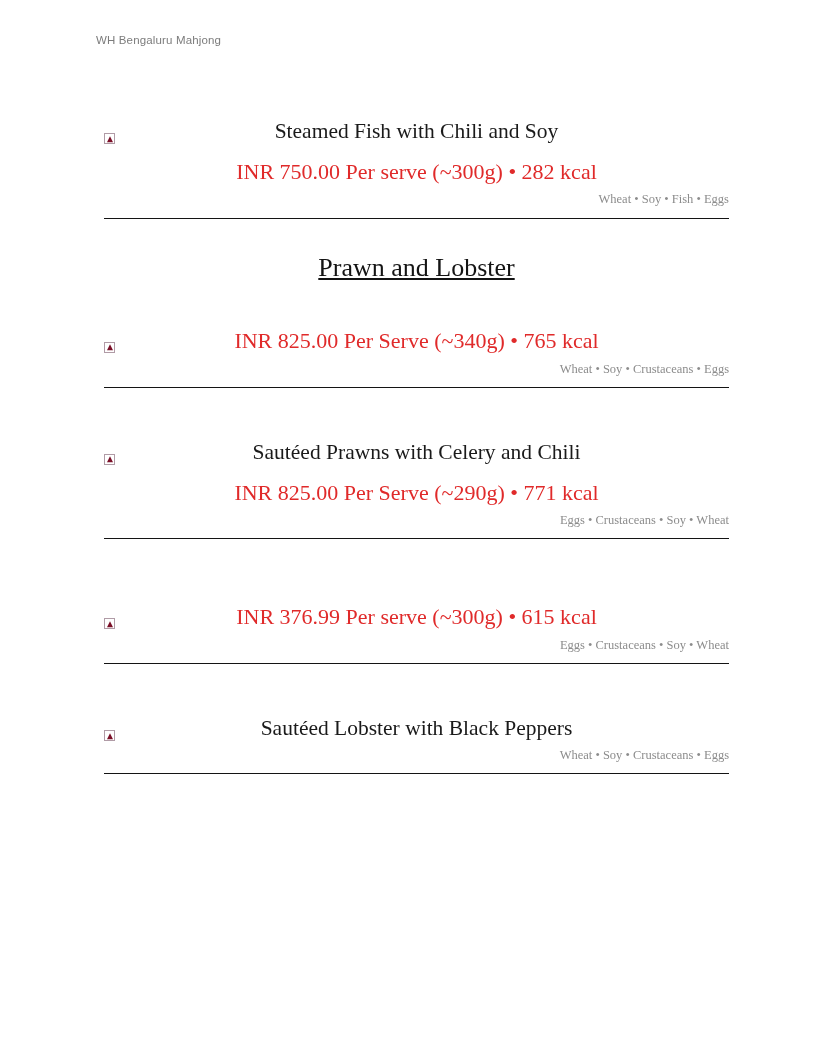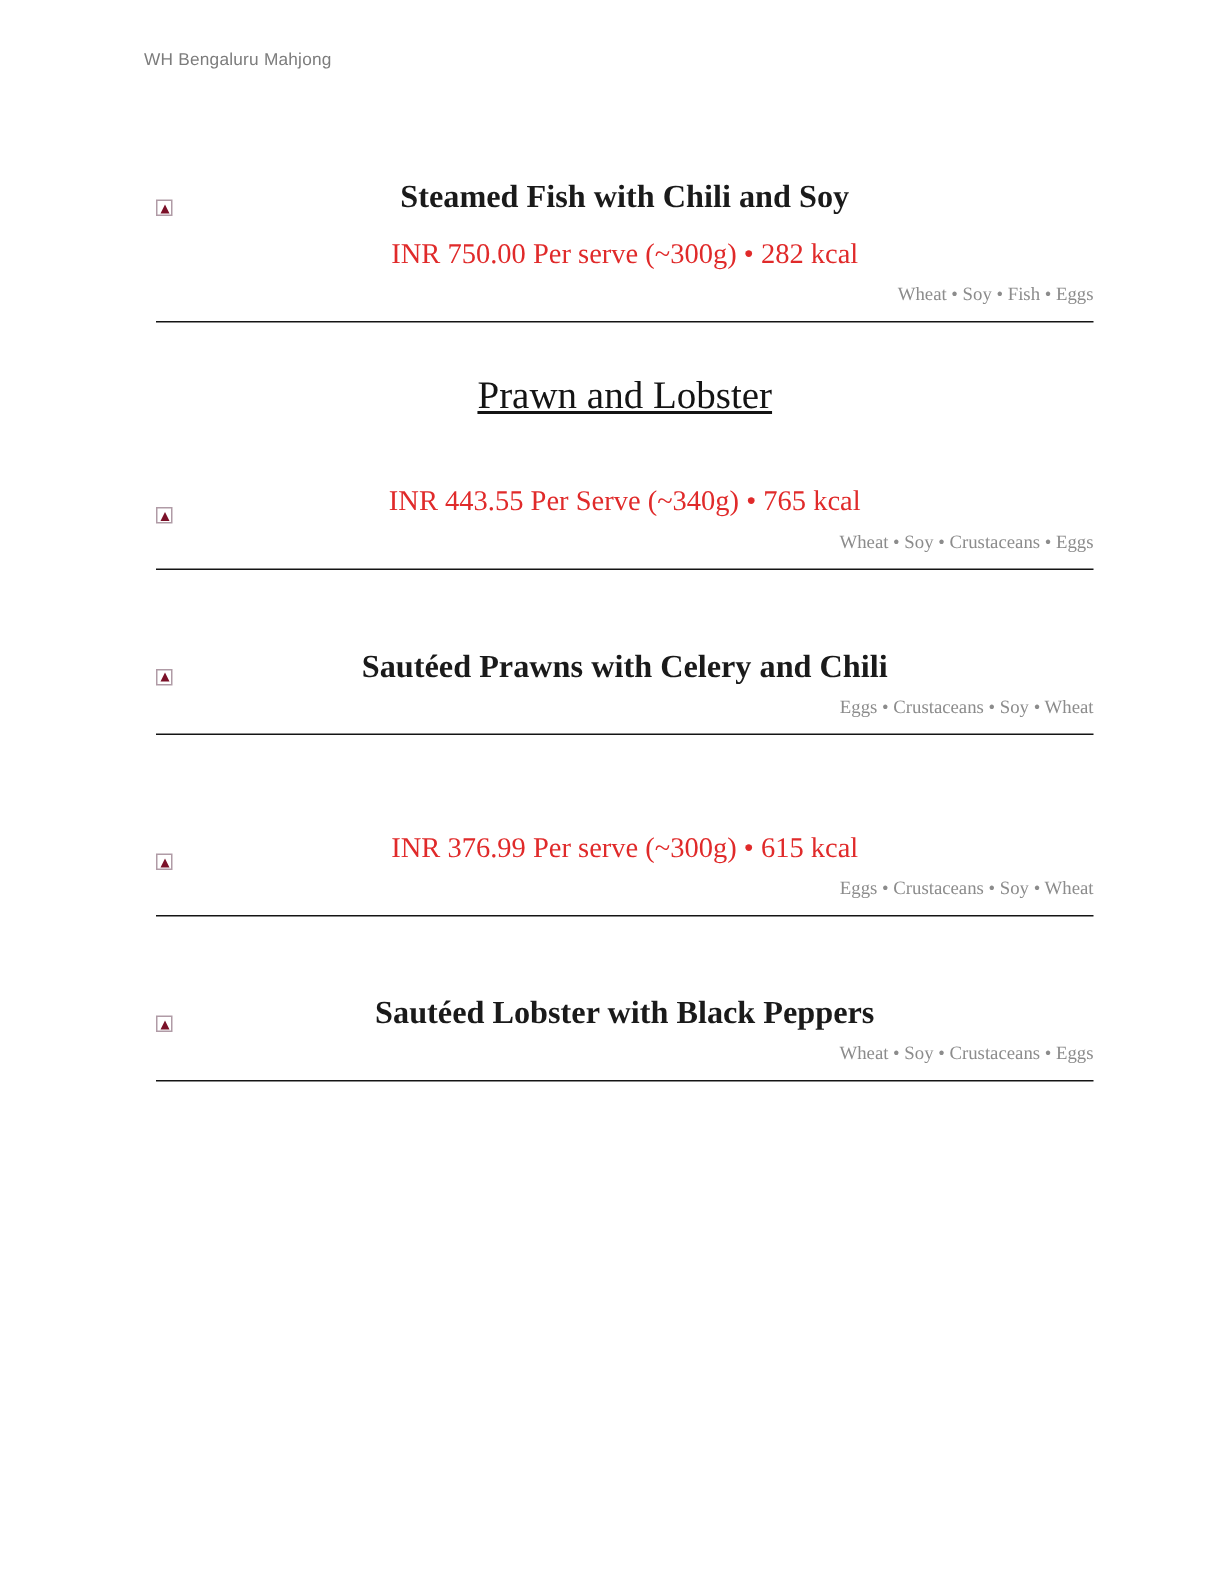--- a/index.html
+++ b/index.html
@@ -55,29 +55,29 @@
     transform: translate(-50%, -45%);
     width: 0;
     height: 0;
     border-left: 3.6px solid transparent;
     border-right: 3.6px solid transparent;
     border-bottom: 6.2px solid #7b1028;
   }
   .item-title {
     text-align: center;
     font-size: 21.5px;
-    font-weight: 700;
+    font-weight: 400;
     line-height: 1.25;
     color: #1a1a1a;
     margin: 0;
     padding: 0 20px;
   }
   .item-price {
     text-align: center;
-    font-size: 19px;
+    font-size: 22px;
     color: #e02a2a;
     line-height: 1.3;
     margin-top: 13px;
     white-space: nowrap;
   }
   .item-allergens {
     text-align: right;
     font-size: 12.5px;
     color: #8c8c8c;
     line-height: 1.3;
@@ -122,31 +122,32 @@
       <hr class="divider">
     </div>
 
     <div class="section-heading">Prawn and Lobster</div>
     <div class="gap-after-heading"></div>
 
     <div class="item-block">
       <span class="veg-marker">
           <span class="tri"></span>
         </span>
-      <div class="item-price">INR 443.55 Per Serve (~340g) • 765 kcal</div>
+      <div class="item-price">INR 825.00 Per Serve (~340g) • 765 kcal</div>
       <div class="item-allergens">Wheat • Soy • Crustaceans • Eggs</div>
       <hr class="divider">
     </div>
     <div class="gap-between-items"></div>
 
     <div class="item-block">
       <span class="veg-marker">
           <span class="tri"></span>
         </span>
       <div class="item-title">Sautéed Prawns with Celery and Chili</div>
+      <div class="item-price">INR 825.00 Per Serve (~290g) • 771 kcal</div>
       <div class="item-allergens">Eggs • Crustaceans • Soy • Wheat</div>
       <hr class="divider">
     </div>
     <div class="gap-between-items"></div>
 
     <div class="item-block">
       <span class="veg-marker">
           <span class="tri"></span>
         </span>
       <div class="item-price">INR 376.99 Per serve (~300g) • 615 kcal</div>

